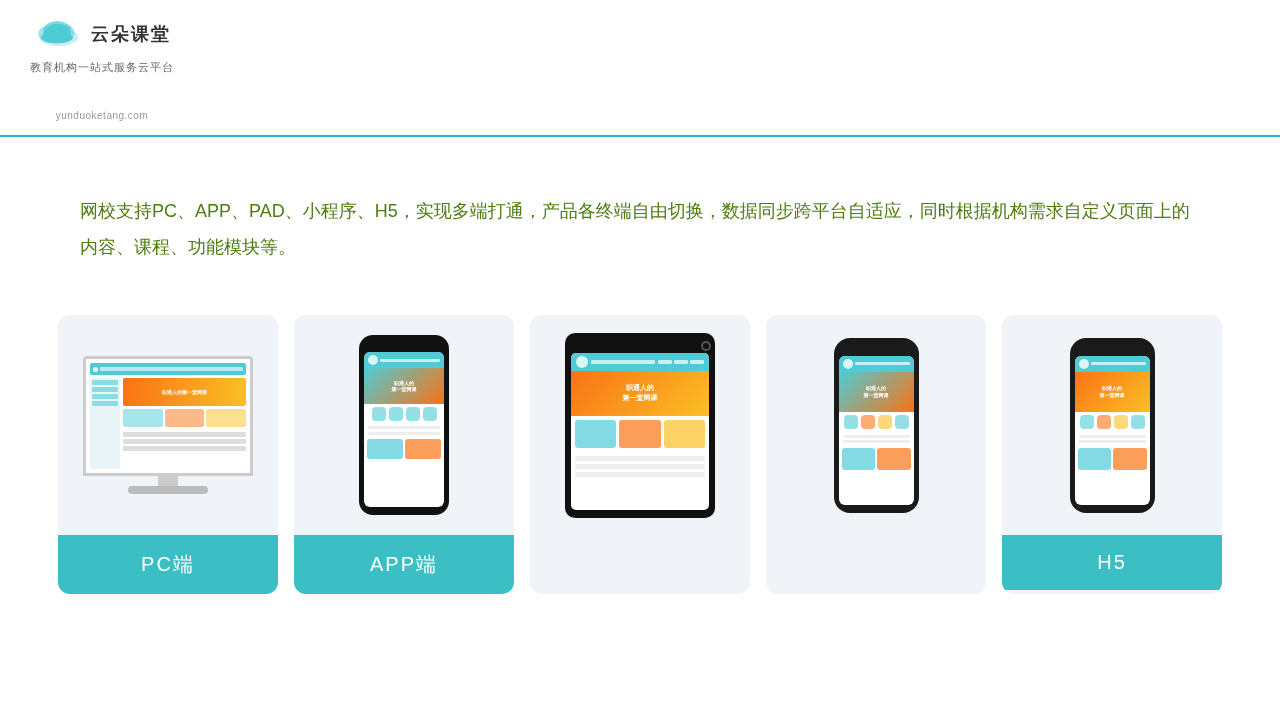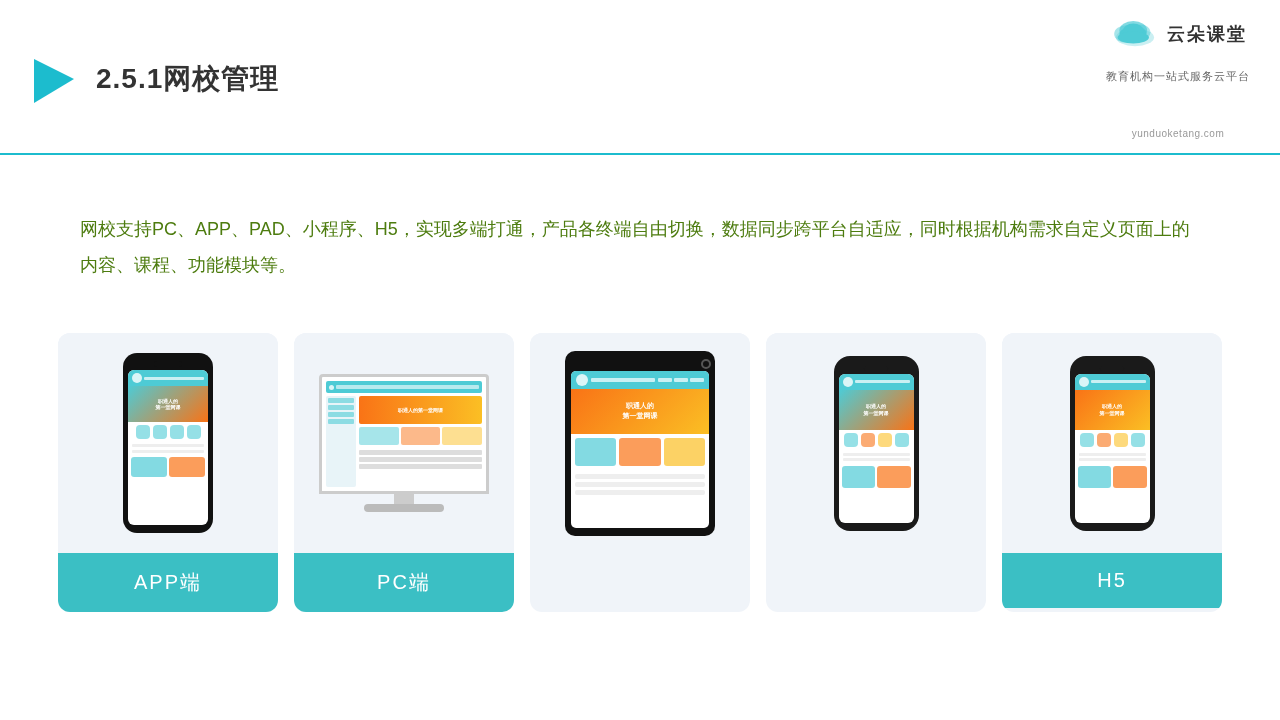--- a/index.html
+++ b/index.html
@@ -31,21 +31,21 @@
     .page-title {
       font-size: 28px;
       font-weight: bold;
       color: #333;
       letter-spacing: 1px;
     }
     .logo-area {
       display: flex;
       flex-direction: column;
       align-items: center;
-      gap: 19px;
+      gap: 10px;
     }
     .logo-cloud {
       display: flex;
       align-items: center;
       gap: 6px;
     }
     .cloud-icon-svg {
       width: 52px;
       height: 32px;
     }
@@ -437,27 +437,20 @@
       border-radius: 6px;
       overflow: hidden;
       display: flex;
       flex-direction: column;
     }
   </style>
 </head>
 <body>
 
 <div class="header">
-  <div class="header-left">
-
-    <svg class="play-icon" viewBox="0 0 48 48" xmlns="http://www.w3.org/2000/svg">
-      <polygon points="4,4 44,24 4,48" fill="#1cbcce"></polygon>
-    </svg>
-    <span class="page-title">2.5.1网校管理</span>
-  </div>
   <div class="logo-area">
     <div class="logo-cloud">
 
       <svg class="cloud-icon-svg" viewBox="0 0 60 36" xmlns="http://www.w3.org/2000/svg">
         <ellipse cx="30" cy="22" rx="22" ry="10" fill="#4ecbd5" opacity="0.3"></ellipse>
         <ellipse cx="20" cy="18" rx="14" ry="10" fill="#4ecbd5" opacity="0.5"></ellipse>
         <ellipse cx="36" cy="16" rx="12" ry="9" fill="#4ecbd5" opacity="0.5"></ellipse>
         <ellipse cx="28" cy="14" rx="16" ry="11" fill="#4ecbd5" opacity="0.7"></ellipse>
         <ellipse cx="22" cy="18" rx="10" ry="7" fill="#4ecbd5"></ellipse>
         <ellipse cx="34" cy="17" rx="9" ry="7" fill="#4ecbd5"></ellipse>
@@ -470,52 +463,20 @@
     <span class="logo-sub" style="font-size:11px;color:#666;letter-spacing:1px;">教育机构一站式服务云平台</span>
     <span class="logo-url">yunduoketang.com</span>
   </div>
 </div>
 
 <div class="description">
   <p>网校支持PC、APP、PAD、小程序、H5，实现多端打通，产品各终端自由切换，数据同步跨平台自适应，同时根据机构需求自定义页面上的内容、课程、功能模块等。</p>
 </div>
 
 <div class="cards-area">
-
-  <div class="card">
-    <div class="card-image-area">
-      <div class="phone-mockup">
-        <div class="phone-notch"></div>
-        <div class="phone-screen">
-          <div class="phone-screen-header">
-            <div class="phone-screen-logo"></div>
-            <div class="phone-screen-title"></div>
-          </div>
-          <div class="phone-banner">
-            <div class="phone-banner-text">职通人的<br>第一堂网课</div>
-          </div>
-          <div class="phone-icons-row">
-            <div class="phone-icon-item"></div>
-            <div class="phone-icon-item"></div>
-            <div class="phone-icon-item"></div>
-            <div class="phone-icon-item"></div>
-          </div>
-          <div class="phone-content-rows">
-            <div class="phone-content-row"></div>
-            <div class="phone-content-row"></div>
-          </div>
-          <div class="phone-card-items">
-            <div class="phone-card-item" style="background:#4ecbd5;"></div>
-            <div class="phone-card-item" style="background:#f97316;"></div>
-          </div>
-        </div>
-      </div>
-    </div>
-    <div class="card-label">APP端</div>
-  </div>
 
   <div class="card">
     <div class="card-image-area">
       <div class="pc-mockup">
         <div class="pc-screen">
           <div class="pc-screen-detail">
             <div class="pc-header-bar">
               <div class="pc-dot"></div>
               <div style="flex:1;height:4px;background:#fff;opacity:0.6;border-radius:1px;"></div>
             </div>
@@ -546,20 +507,52 @@
         </div>
         <div class="pc-neck"></div>
         <div class="pc-base"></div>
       </div>
     </div>
     <div class="card-label">PC端</div>
   </div>
 
   <div class="card">
     <div class="card-image-area">
+      <div class="phone-mockup">
+        <div class="phone-notch"></div>
+        <div class="phone-screen">
+          <div class="phone-screen-header">
+            <div class="phone-screen-logo"></div>
+            <div class="phone-screen-title"></div>
+          </div>
+          <div class="phone-banner">
+            <div class="phone-banner-text">职通人的<br>第一堂网课</div>
+          </div>
+          <div class="phone-icons-row">
+            <div class="phone-icon-item"></div>
+            <div class="phone-icon-item"></div>
+            <div class="phone-icon-item"></div>
+            <div class="phone-icon-item"></div>
+          </div>
+          <div class="phone-content-rows">
+            <div class="phone-content-row"></div>
+            <div class="phone-content-row"></div>
+          </div>
+          <div class="phone-card-items">
+            <div class="phone-card-item" style="background:#4ecbd5;"></div>
+            <div class="phone-card-item" style="background:#f97316;"></div>
+          </div>
+        </div>
+      </div>
+    </div>
+    <div class="card-label">APP端</div>
+  </div>
+
+  <div class="card">
+    <div class="card-image-area">
       <div class="tablet-mockup">
         <div class="tablet-home-btn"></div>
         <div class="tablet-screen">
           <div class="tablet-screen-header">
             <div class="tablet-screen-logo"></div>
             <div class="tablet-screen-title"></div>
             <div style="display:flex;gap:2px;">
               <div style="width:14px;height:4px;background:rgba(255,255,255,0.7);border-radius:1px;"></div>
               <div style="width:14px;height:4px;background:rgba(255,255,255,0.7);border-radius:1px;"></div>
               <div style="width:14px;height:4px;background:rgba(255,255,255,0.7);border-radius:1px;"></div>

